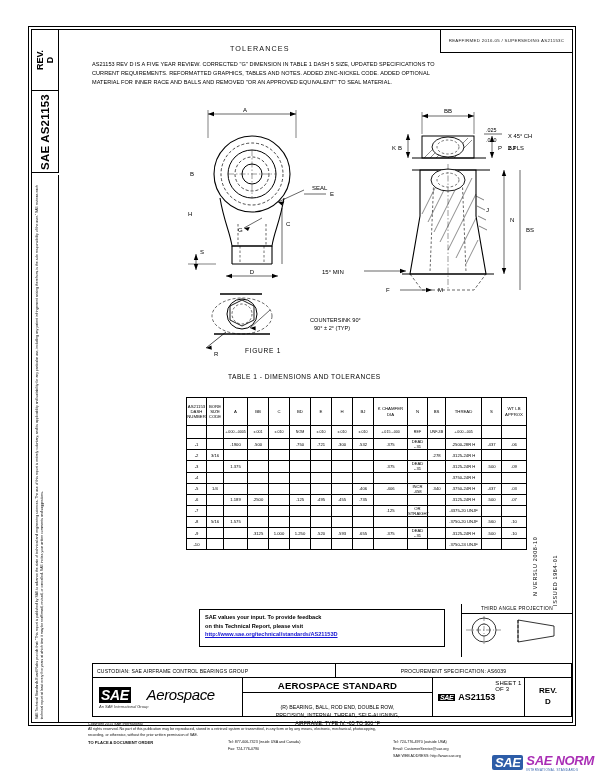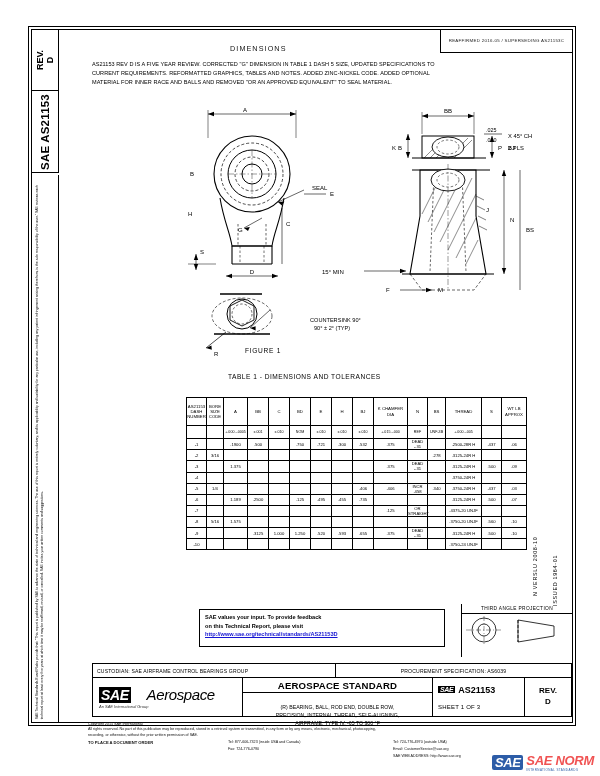--- a/index.html
+++ b/index.html
@@ -191,21 +191,21 @@
     align-items: center; justify-content: flex-start; padding-top: 2px;
   }
   .tb-mid .as {
     font-size: 9.6px; font-weight: bold; letter-spacing: .2px;
     border-bottom: 1px solid #000; width: 100%; text-align: center;
     padding-bottom: 1px; margin-bottom: 10px;
   }
   .tb-mid .desc { font-size: 5.2px; line-height: 1.55; text-align: center; }
   .tb-num {
     width: 92px; border-right: 1.2px solid #000;
-    display: flex; flex-direction: column; justify-content: space-around;
+    display: flex; justify-content: space-around;
     padding: 2px 0 2px 5px;
   }
   .tb-num .nline { display: flex; align-items: center; gap: 3px; }
   .tb-num .ntxt { font-size: 9px; font-weight: bold; }
   .tb-num .sheet { font-size: 6px; letter-spacing: .2px; }
   .tb-rev {
     flex: 1; display: flex; flex-direction: column;
     align-items: center; justify-content: center;
     font-size: 8px; font-weight: bold; line-height: 1.35;
   }
@@ -237,21 +237,21 @@
   .wm {
     position: absolute; right: 6px; bottom: 4px;
     display: flex; align-items: center; gap: 3px;
     opacity: .92;
   }
   .wm .blk {
     background: #1b4fa0; color: #fff; font-weight: bold;
     font-style: italic; font-size: 13px; padding: 0 3px;
     border-radius: 2px; letter-spacing: -.5px;
   }
-  .wm .nrm { color: #ef4444; font-weight: bold; font-style: italic; font-size: 13px; letter-spacing: -.3px; }
+  .wm .nrm { color: #a21caf; font-weight: bold; font-style: italic; font-size: 13px; letter-spacing: -.3px; }
   .wm .sub { font-size: 3px; color: #1b4fa0; letter-spacing: .4px; }
 </style>
 </head>
 <body>
 
 <div id="sheet">
 
   <div class="border-outer"></div>
   <div class="border-inner"></div>
 
@@ -267,21 +267,21 @@
   </div>
 
   <div class="disclaimer-strip">
     <div class="vtxt">SAE Technical Standards Board Rules provide that: "This report is published by SAE to advance the state of technical and engineering sciences. The use of this report is entirely voluntary, and its applicability and suitability for any particular use, including any patent infringement arising therefrom, is the sole responsibility of the user."  SAE reviews each technical report at least every five years at which time it may be reaffirmed, revised, or cancelled. SAE invites your written comments and suggestions.</div>
   </div>
 
   <div class="hdr-rev">
     <span>REAFFIRMED 2016-05 / SUPERSEDING AS21153C</span>
   </div>
 
-  <div class="rationale-title">DIMENSIONS</div>
+  <div class="rationale-title">TOLERANCES</div>
   <div class="rationale-body">AS21153 REV D IS A FIVE YEAR REVIEW. CORRECTED "G" DIMENSION IN TABLE 1 DASH 5 SIZE, UPDATED SPECIFICATIONS TO CURRENT REQUIREMENTS. REFORMATTED GRAPHICS, TABLES AND NOTES. ADDED ZINC-NICKEL CODE. ADDED OPTIONAL MATERIAL FOR INNER RACE AND BALLS AND REMOVED "OR AN APPROVED EQUIVALENT" TO SEAL MATERIAL.</div>
 
   <div class="fig-wrap">
     <svg width="388" height="262" viewBox="0 0 388 262">
       <g stroke="#000" fill="none" stroke-width="0.8">
 
         <line x1="22" y1="10" x2="110" y2="10" stroke-width="0.6"></line>
         <path d="M22,10 l6,-2.2 v4.4 z" fill="#000" stroke="none"></path>
         <path d="M110,10 l-6,-2.2 v4.4 z" fill="#000" stroke="none"></path>
         <line x1="22" y1="6" x2="22" y2="34" stroke-width="0.5"></line>

